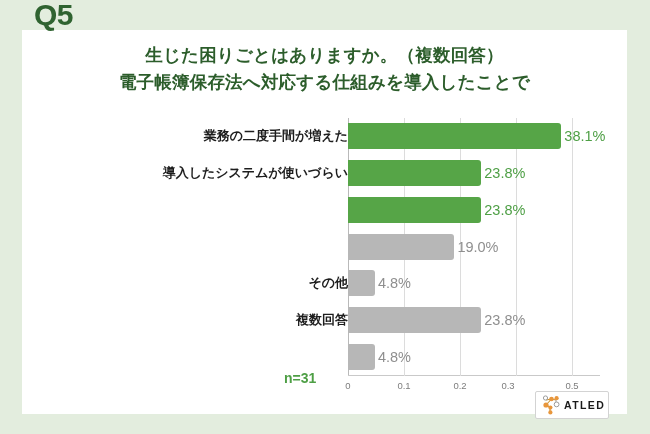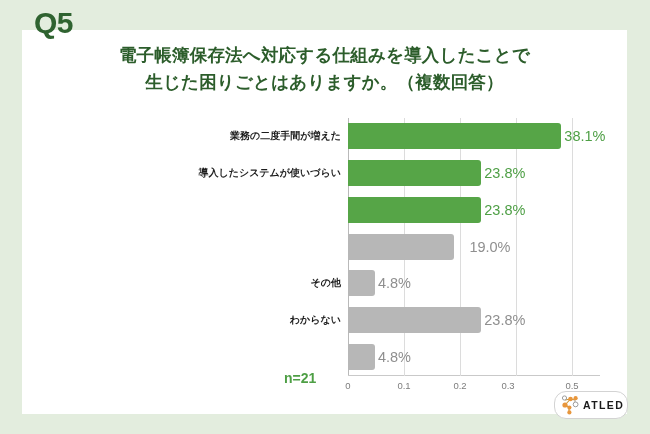--- a/index.html
+++ b/index.html
@@ -17,21 +17,21 @@
   #card {
     position: absolute;
     left: 22px; top: 30px;
     width: 605px; height: 384px;
     background: #ffffff;
   }
 
   
   #qlabel {
     position: absolute;
-    left: 34px; top: 8px;
+    left: 34px; top: 0;
     font-size: 30px;
     font-weight: bold;
     letter-spacing: -0.5px;
     color: #2f6330;
     z-index: 5;
     line-height: 1;
   }
 
   
   #title {
@@ -104,25 +104,24 @@
     white-space: nowrap;
     line-height: 24px;
   }
   .vallabel.green { color: #4e9f45; }
   .vallabel.grey  { color: #8f8f8f; }
 
   
   .catlabel {
     position: absolute;
     right: 100%;
-    margin-right: 7px;
     top: 7px;
     white-space: nowrap;
     text-align: right;
-    font-size: 10px;
+    font-size: 13px;
     font-weight: bold;
     color: #1d1d1d;
     line-height: 22px;
   }
 
   
   .tick {
     position: absolute;
     top: 262px;
     font-size: 9.5px;
@@ -136,25 +135,25 @@
     position: absolute;
     left: 262px; top: 258px;
     font-size: 14px;
     font-weight: bold;
     color: #4e9f45;
   }
 
   
   #logo {
     position: absolute;
-    left: 554px; top: 391px;
+    left: 535px; top: 391px;
     width: 74px; height: 28px;
     background: #ffffff;
     border: 1px solid #d3d3d3;
-    border-radius: 12px;
+    border-radius: 2px;
     display: flex;
     align-items: center;
     z-index: 6;
   }
   #logo .mark { width: 24px; height: 22px; flex: 0 0 24px; margin-left: 3px; }
   #logo .wordmark {
     font-size: 10.5px;
     font-weight: bold;
     letter-spacing: 1.4px;
     color: #1a1a1a;
@@ -162,22 +161,22 @@
   }
 </style>
 </head>
 <body>
 
 <div id="card"></div>
 
 <div id="qlabel">Q5</div>
 
 <div id="title">
+  <span class="tline">生じた困りごとはありますか。（複数回答）</span>
   <span class="tline">電子帳簿保存法へ対応する仕組みを導入したことで</span>
-  <span class="tline">生じた困りごとはありますか。（複数回答）</span>
 </div>
 
 <div id="chart">
   <div class="plot" id="plot">
     <div class="axisline"></div>
     <div class="baseline"></div>
   <div class="gridline" style="left: 56px;"></div>
       <div class="gridline" style="left: 112px;"></div>
       <div class="gridline" style="left: 168px;"></div>
       <div class="gridline" style="left: 224px;"></div>
@@ -190,43 +189,43 @@
         <div class="bar green" style="width: 133.28px;"></div>
         <div class="vallabel green" style="left: 136.28px;">23.8%</div>
         <div class="catlabel">導入したシステムが使いづらい</div>
       </div>
       <div class="row" style="top: 73.7143px;">
         <div class="bar green" style="width: 133.28px;"></div>
         <div class="vallabel green" style="left: 136.28px;">23.8%</div>
       </div>
       <div class="row" style="top: 110.571px;">
         <div class="bar grey" style="width: 106.4px;"></div>
-        <div class="vallabel grey" style="left: 109.4px; margin-left: 12px;">19.0%</div>
+        <div class="vallabel grey" style="left: 109.4px;">19.0%</div>
       </div>
       <div class="row" style="top: 147.429px;">
         <div class="bar grey" style="width: 26.88px;"></div>
         <div class="vallabel grey" style="left: 29.88px;">4.8%</div>
         <div class="catlabel">その他</div>
       </div>
       <div class="row" style="top: 184.286px;">
         <div class="bar grey" style="width: 133.28px;"></div>
         <div class="vallabel grey" style="left: 136.28px;">23.8%</div>
-        <div class="catlabel">わからない</div>
+        <div class="catlabel">複数回答</div>
       </div>
       <div class="row" style="top: 221.143px;">
         <div class="bar grey" style="width: 26.88px;"></div>
         <div class="vallabel grey" style="left: 29.88px;">4.8%</div>
       </div>
       <div class="tick" style="left: 0px;">0</div>
       <div class="tick" style="left: 56px;">0.1</div>
       <div class="tick" style="left: 112px;">0.2</div>
       <div class="tick" style="left: 160px;">0.3</div>
       <div class="tick" style="left: 224px;">0.5</div>
     </div>
-  <div id="nlabel">n=21</div>
+  <div id="nlabel">n=31</div>
 </div>
 
 <div id="logo">
   <svg class="mark" viewBox="0 0 24 22">
     <line x1="7" y1="6" x2="12.5" y2="5" stroke="#c9932f" stroke-width="1.1"></line>
     <line x1="12.5" y1="5" x2="17" y2="6" stroke="#c9932f" stroke-width="1.1"></line>
     <line x1="7" y1="11" x2="12.5" y2="5" stroke="#c9932f" stroke-width="1.1"></line>
     <line x1="7" y1="11" x2="11" y2="13" stroke="#c9932f" stroke-width="1.1"></line>
     <line x1="11" y1="13" x2="11" y2="18" stroke="#c9932f" stroke-width="1.1"></line>
     <line x1="17" y1="6" x2="17" y2="10" stroke="#aaaaaa" stroke-width="1.1"></line>

